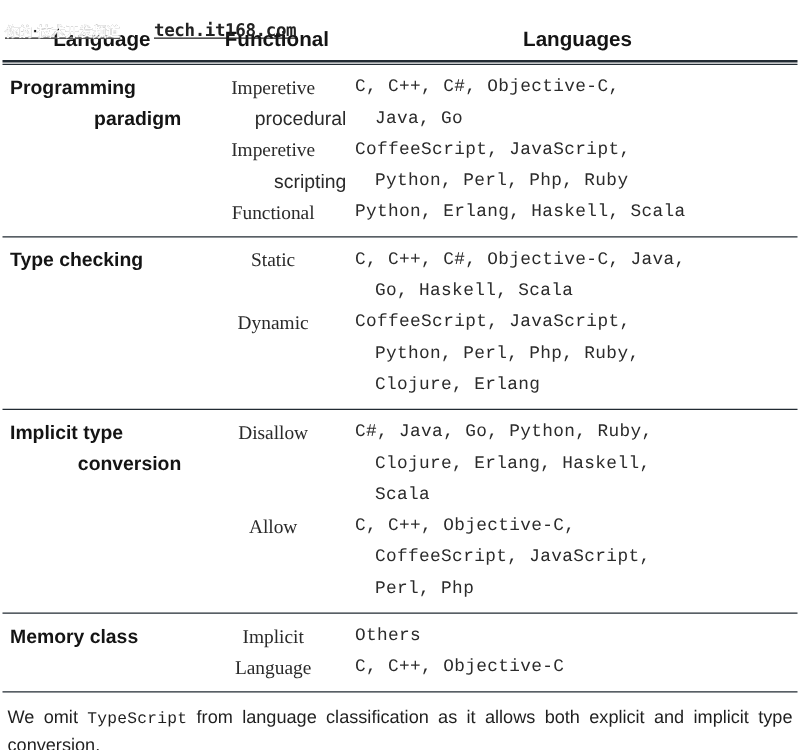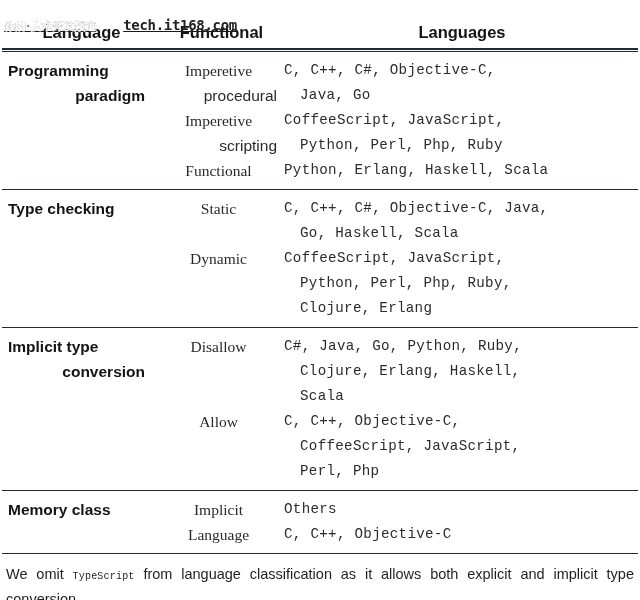--- a/index.html
+++ b/index.html
@@ -149,21 +149,21 @@
   .footnote {
     padding: 9px 6px 0 6px;
     font-size: 14.5px;
     line-height: 22px;
     color: #1f1f1f;
     text-align: justify;
     text-justify: inter-word;
   }
   .footnote .mono {
     font-family: "Liberation Mono", "DejaVu Sans Mono", monospace;
-    font-size: 10px;
+    font-size: 13px;
     letter-spacing: 0.2px;
   }
 </style>
 </head>
 <body>
 
 <div class="watermark">
   <span class="wm-cn">你的·技术开发频道</span>
   <span class="wm-url">tech.it168.com</span>
 </div>

